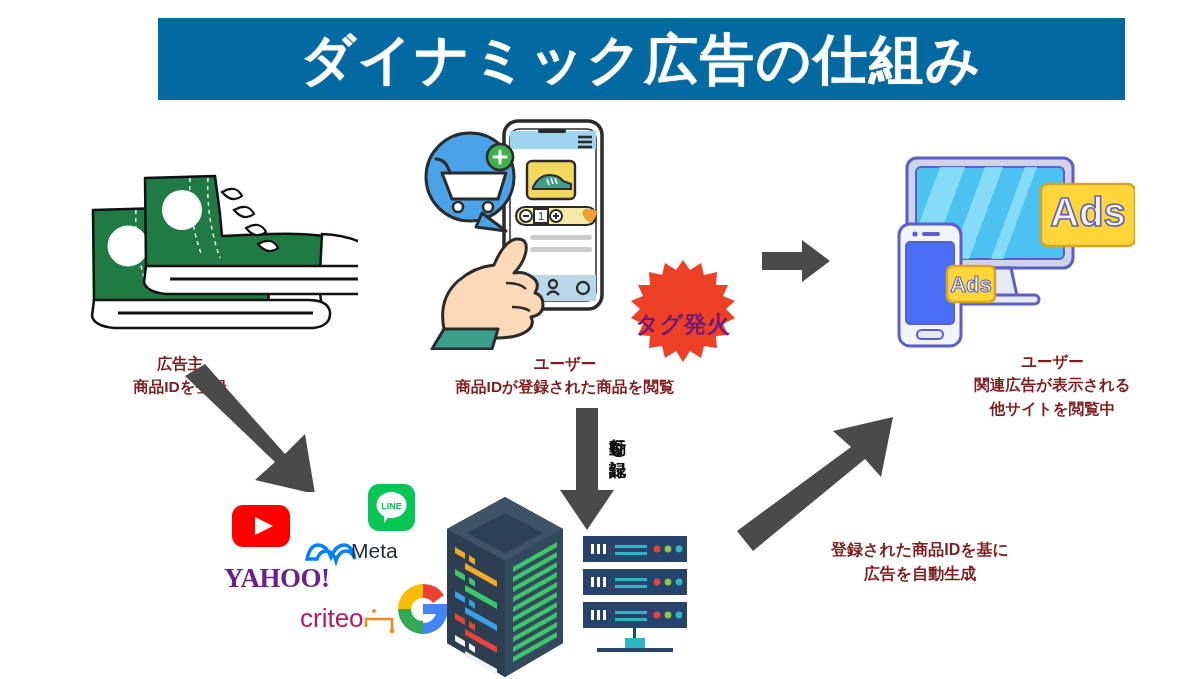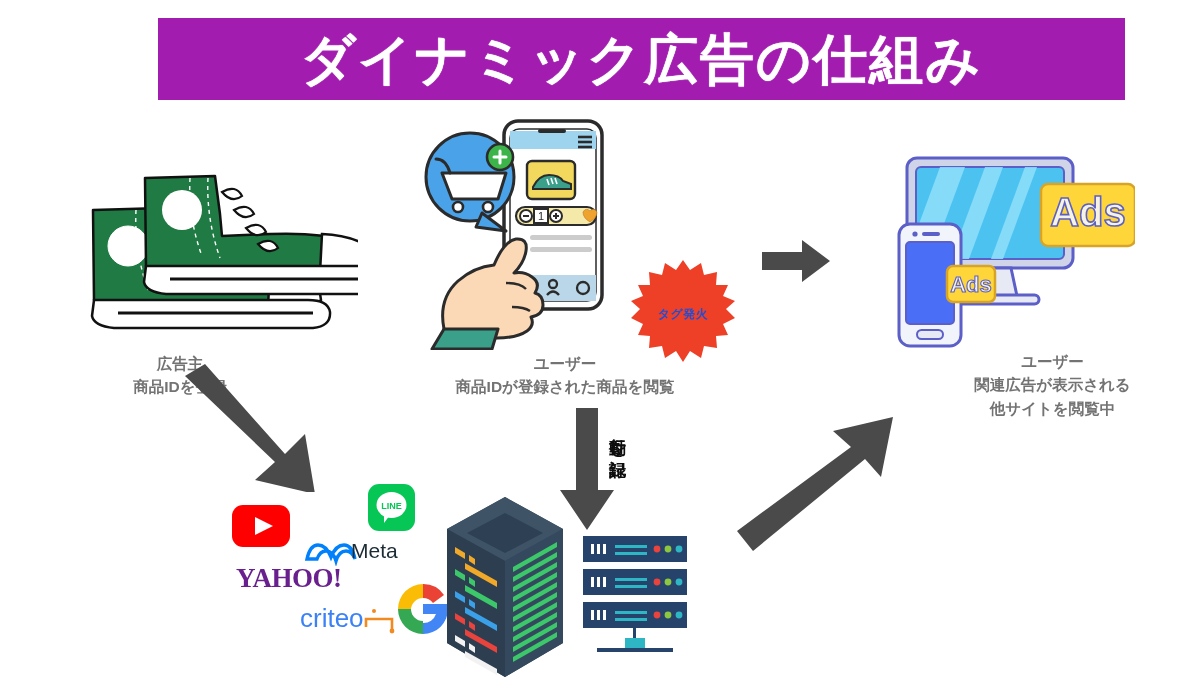--- a/index.html
+++ b/index.html
@@ -12,40 +12,40 @@
     overflow: hidden;
     font-family: "Liberation Sans", "DejaVu Sans", sans-serif;
     color: #111111;
   }
   .stage { position: absolute; left: 0; top: 0; width: 1200px; height: 679px; }
   .abs { position: absolute; }
 
   
   #title-banner {
     left: 158px; top: 18px; width: 967px; height: 82px;
-    background: #a21caf;
+    background: #0369a1;
     display: flex; align-items: center; justify-content: center;
   }
   #title-text {
     color: #ffffff;
     font-size: 54px;
     font-weight: bold;
     letter-spacing: 2px;
     line-height: 1;
     white-space: nowrap;
     text-shadow: 0 0 1px #ffffff;
   }
 
   
   .caption {
     text-align: center;
     font-weight: bold;
     font-size: 15.5px;
     line-height: 1.5;
-    color: #737373;
+    color: #7f1d1d;
     white-space: nowrap;
   }
   .caption .ttl { display: block; }
 
   #caption-advertiser { left: 60px; top: 352px; width: 240px; }
   #caption-user-browse { left: 400px; top: 352px; width: 330px; }
   #caption-user-ads { left: 930px; top: 350px; width: 245px; }
   #caption-auto-generate { left: 770px; top: 538px; width: 300px; font-size: 16px;}
 
   
@@ -57,49 +57,49 @@
     letter-spacing: 1px;
     color: #0d0d0d;
   }
 
   
   .arrow-gray { fill: #4a4a4a; }
 
   
   #tag-burst { left: 627px; top: 258px; width: 112px; height: 112px; }
   #tag-burst-label {
-    position: absolute; left: 0; top: 0; width: 112px; height: 112px;
+    position: absolute; left: 0; top: 10px; width: 112px; height: 112px;
     display: flex; align-items: center; justify-content: center;
-    color: #1d4ed8; font-weight: bold; font-size: 12px;
+    color: #701a75; font-weight: bold; font-size: 23px;
     letter-spacing: 0.5px;
   }
 
   
   .logo { position: absolute; }
   #logo-youtube { left: 232px; top: 505px; width: 58px; height: 42px; }
   #logo-line { left: 368px; top: 484px; width: 47px; height: 47px; }
   #logo-meta { left: 305px; top: 538px; width: 115px; height: 28px; }
-  #logo-yahoo { left: 236px; top: 565px; width: 106px; height: 30px; }
+  #logo-yahoo { left: 224px; top: 565px; width: 106px; height: 30px; }
   #logo-criteo { left: 300px; top: 605px; width: 98px; height: 30px; }
   #logo-google { left: 392px; top: 578px; width: 62px; height: 62px; }
 
   #yahoo-text {
     font-family: "Liberation Serif", "DejaVu Serif", serif;
     color: #6a1f8f;
     font-weight: bold;
     font-size: 27px;
     line-height: 1;
     letter-spacing: -0.5px;
   }
   #meta-text {
     font-size: 21px; color: #1c2b33; line-height: 1;
     font-family: "Liberation Sans", sans-serif;
   }
   #criteo-text {
-    font-size: 26px; color: #3b82f6; line-height: 1;
+    font-size: 26px; color: #be185d; line-height: 1;
     font-family: "Liberation Sans", sans-serif;
   }
 
   
   #shoes { left: 18px; top: 150px; width: 340px; height: 200px; }
   #phone-hand { left: 420px; top: 115px; width: 200px; height: 235px; }
   #ads-screen { left: 885px; top: 140px; width: 250px; height: 215px; }
   #server-rack { left: 443px; top: 495px; width: 125px; height: 185px; }
   #server-stack { left: 575px; top: 532px; width: 120px; height: 125px; }
 
@@ -431,14 +431,18 @@
       <path class="arrow-gray" d="M0 14 L40 14 L40 2 L68 23 L40 44 L40 32 L0 32 Z"></path>
     </svg>
   </div>
 
   <div class="abs" id="arrow-up-ads">
     <svg viewBox="0 0 170 140" width="170" height="140">
       <path class="arrow-gray" d="M2 116 L18 136 L130 44 L146 62 L158 2 L98 16 L116 32 Z"></path>
     </svg>
   </div>
 
+  <div class="abs caption" id="caption-auto-generate">
+    <span class="ttl">登録された商品IDを基に</span>
+    <span class="ttl">広告を自動生成</span>
+  </div>
 
 </div>
 
 </body></html>

